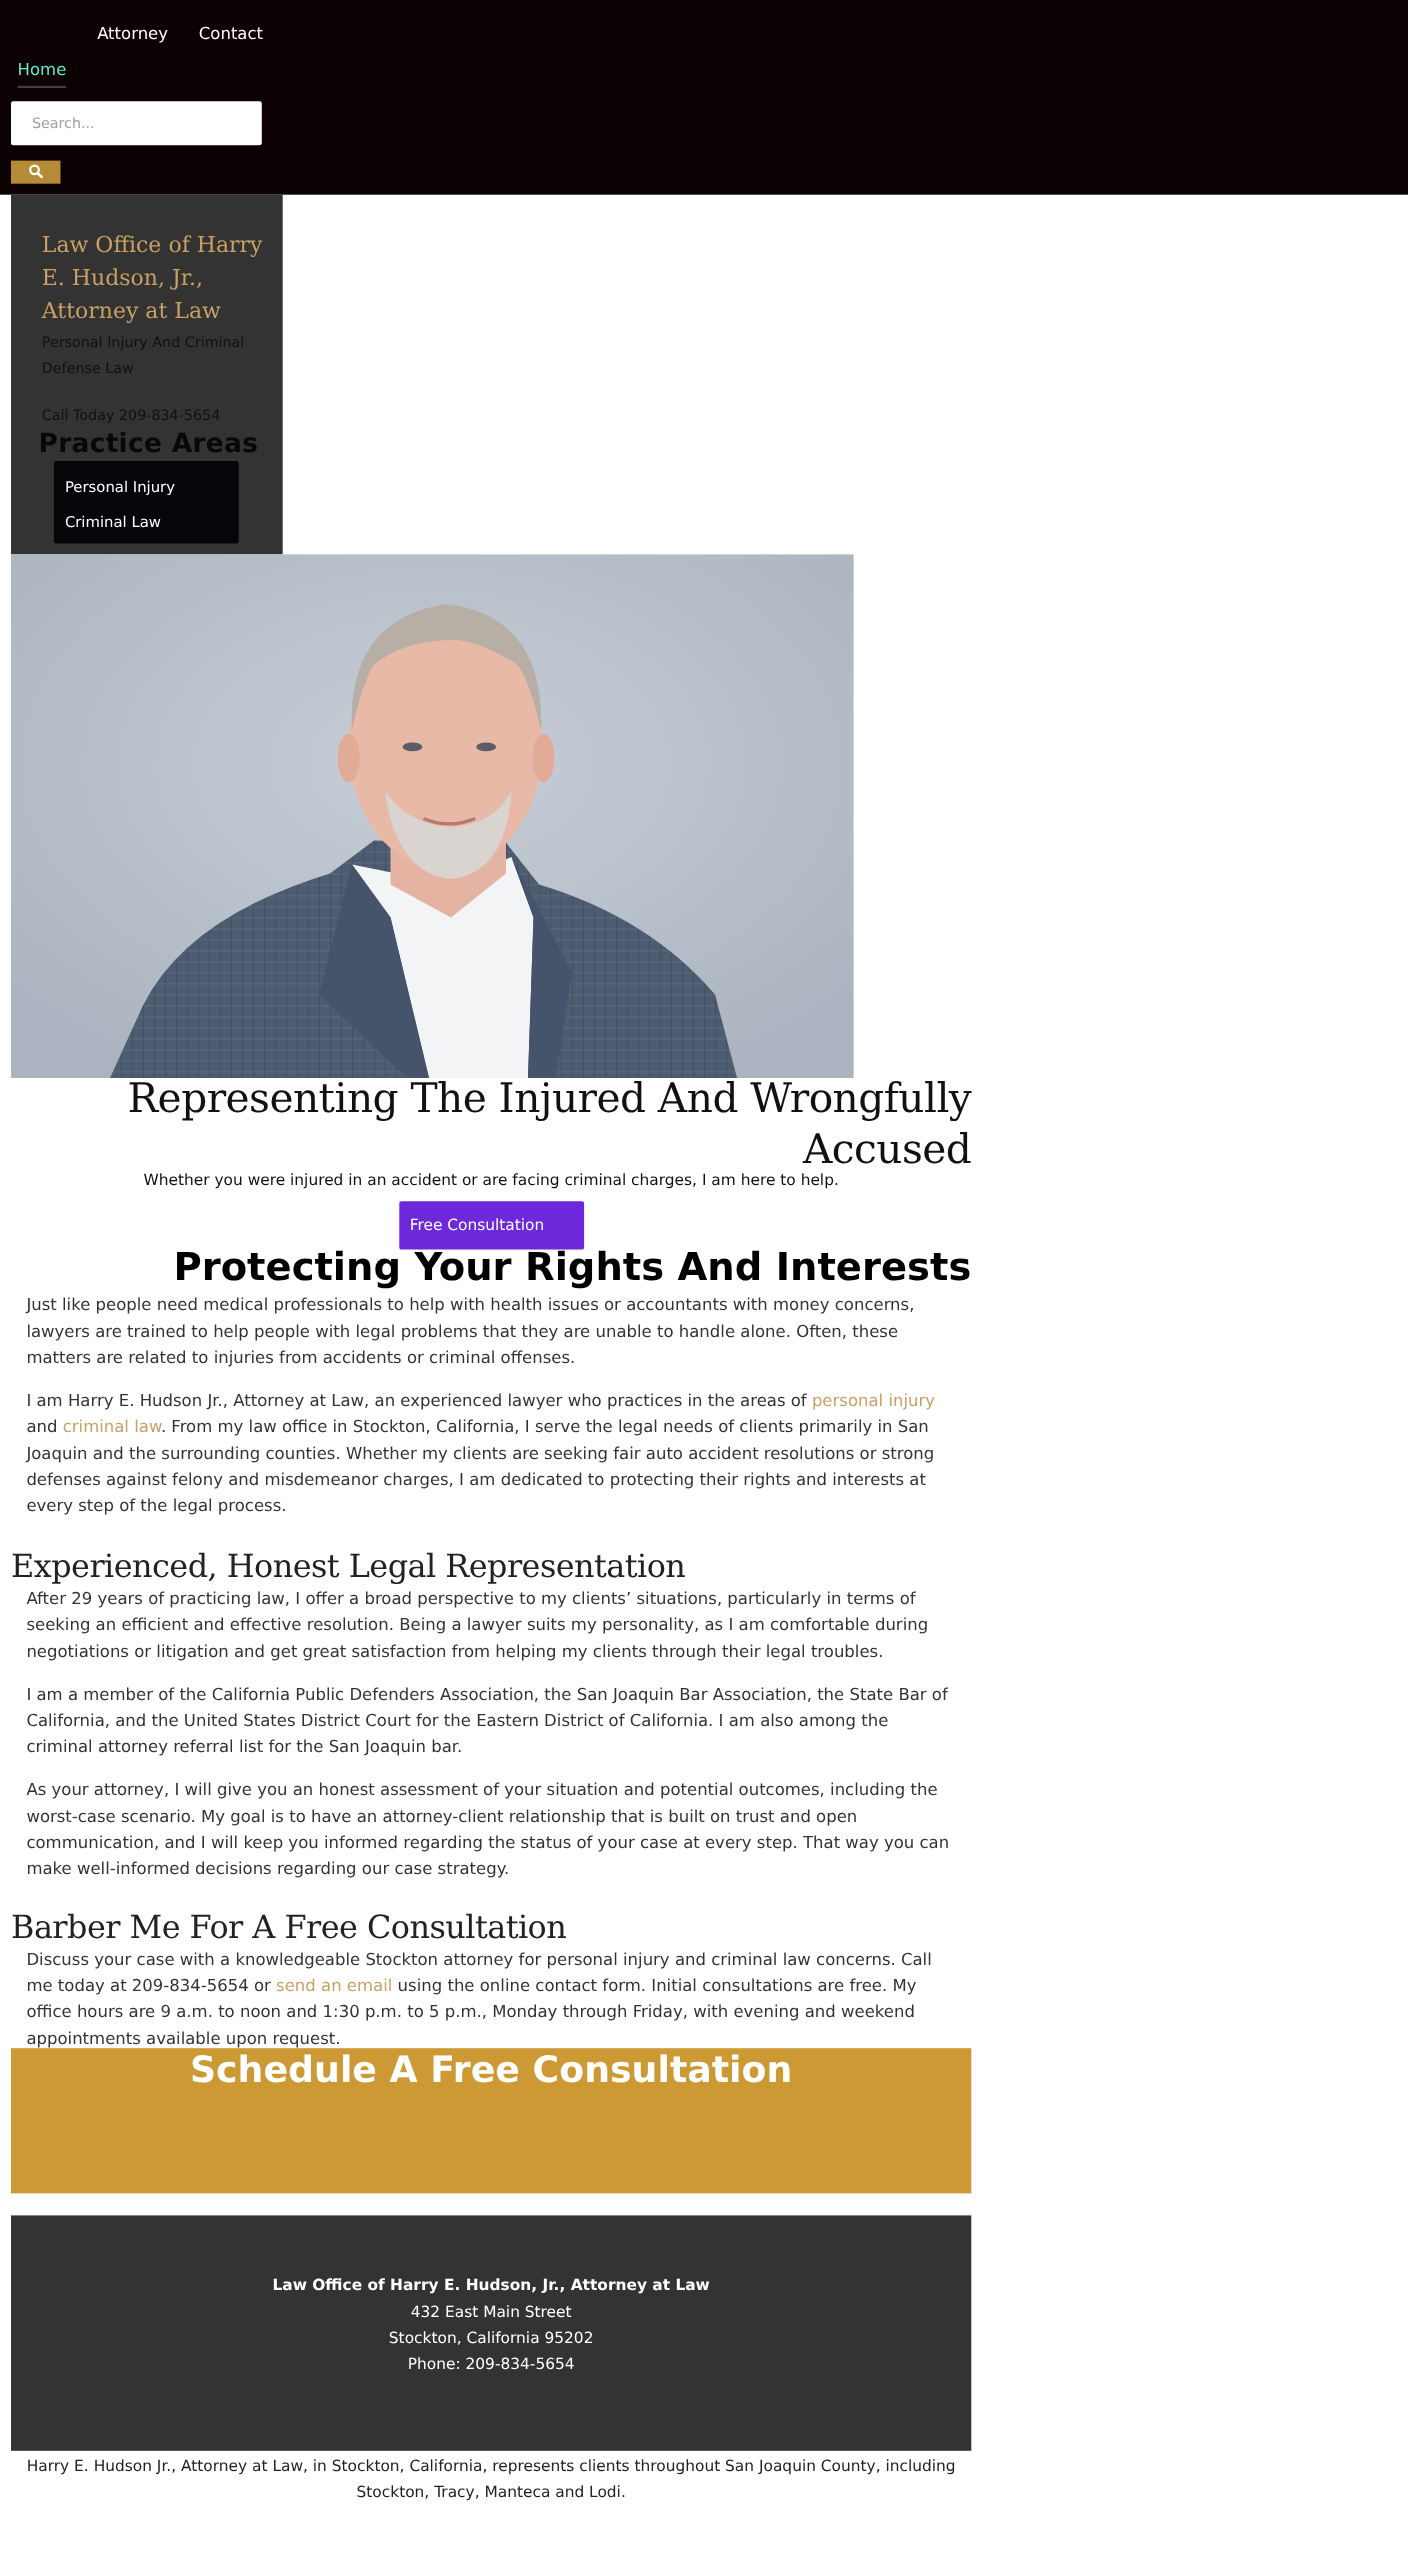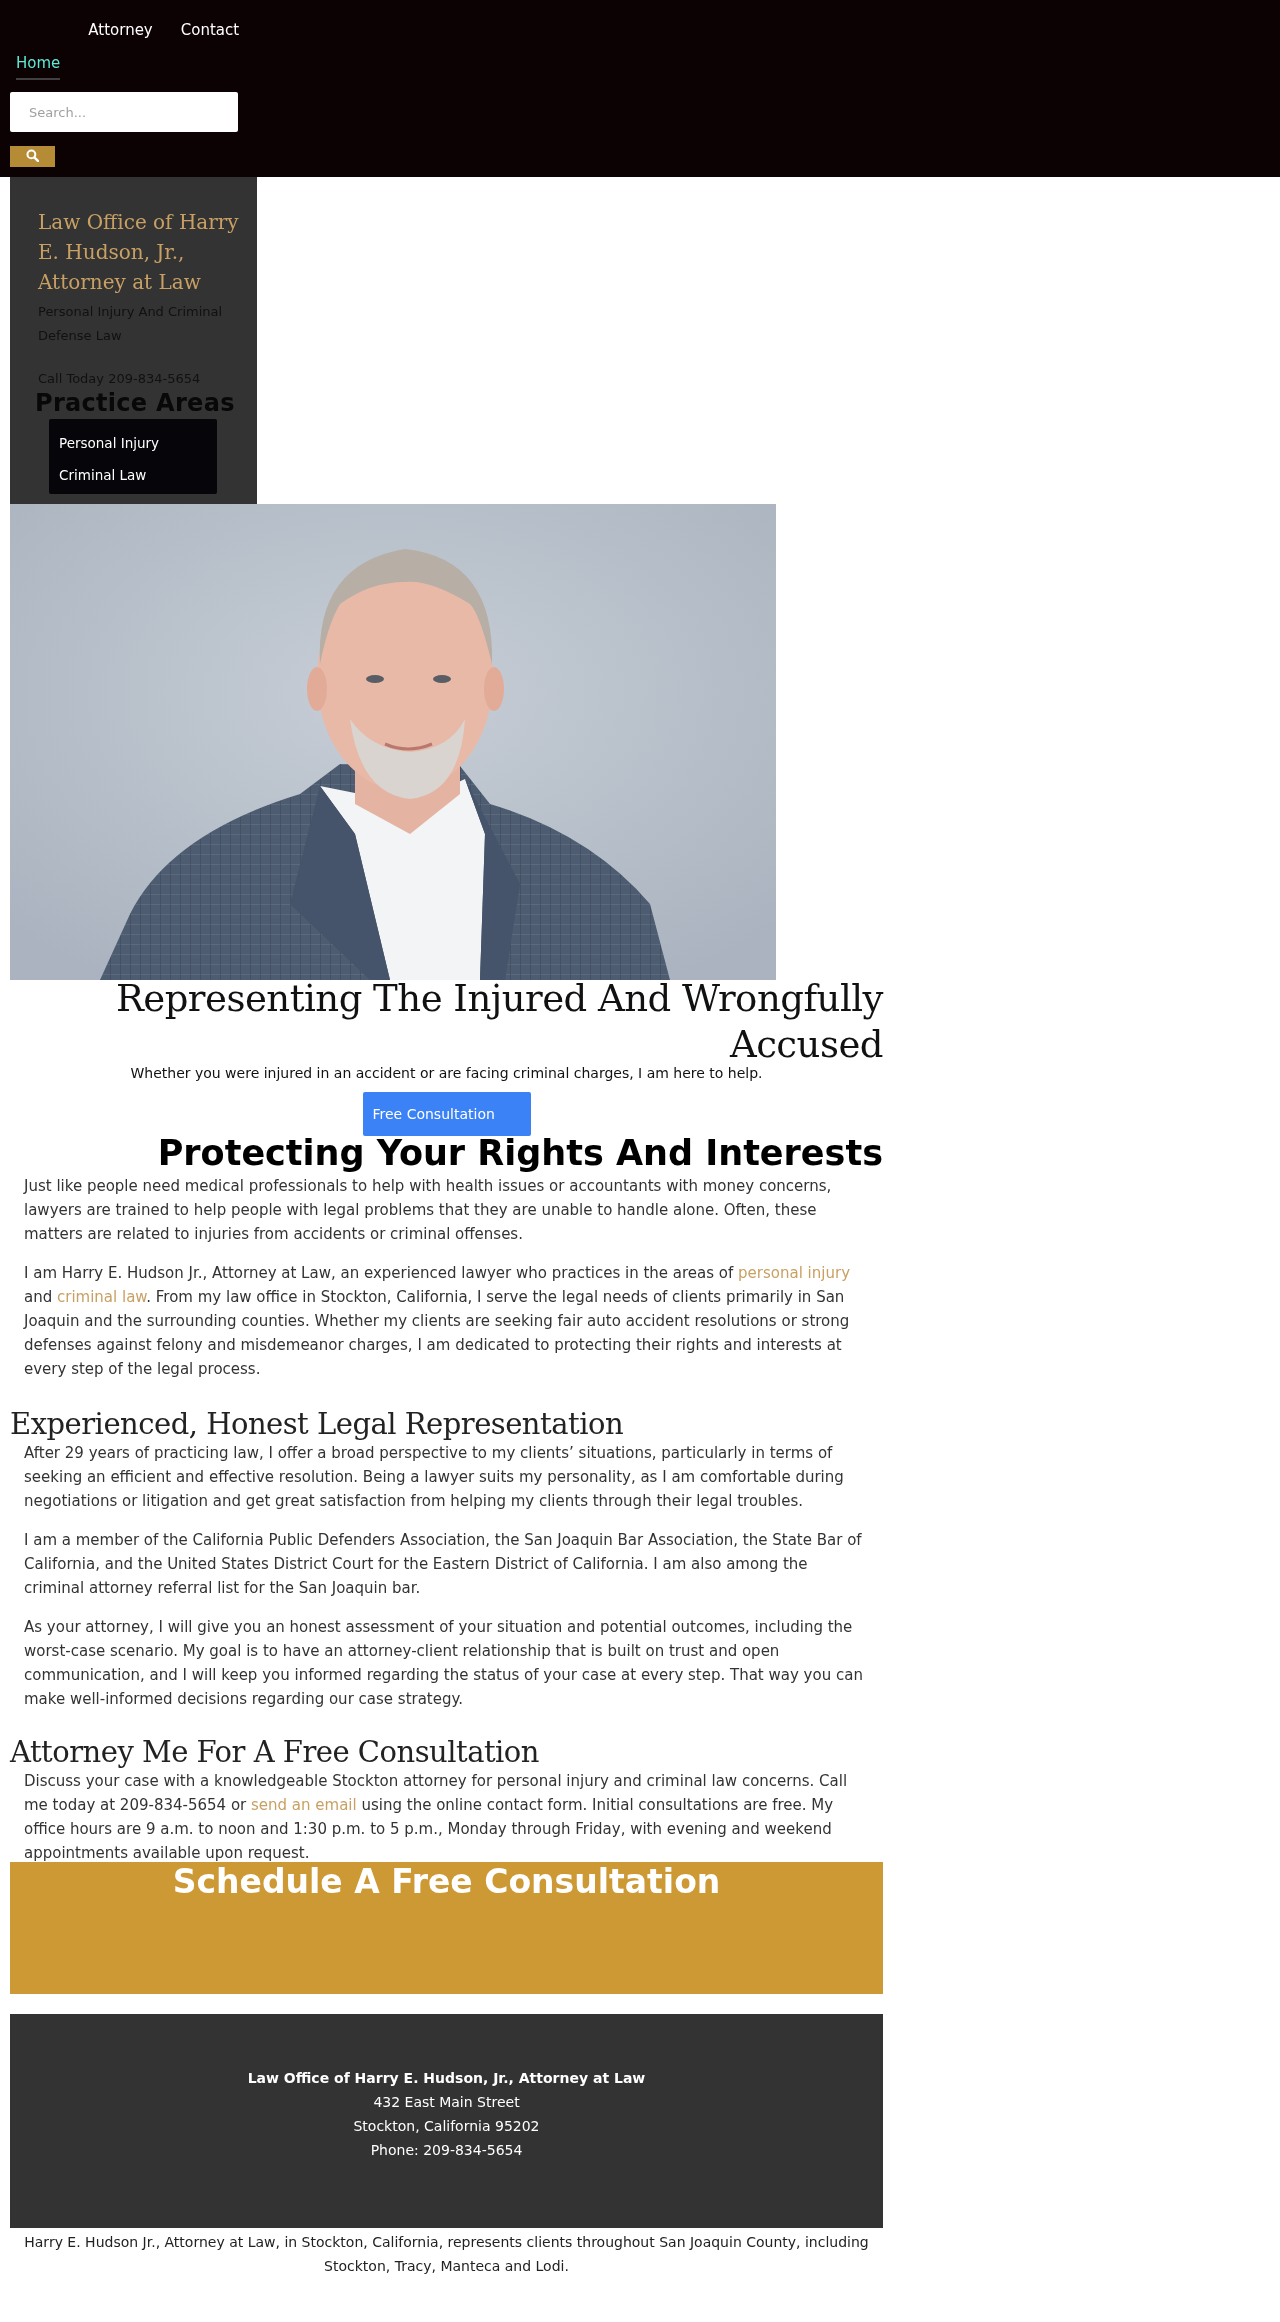--- a/index.html
+++ b/index.html
@@ -26,21 +26,21 @@
     .practice-menu a { display: block; font-size: 13.5px; color: #ffffff; padding: 0 10px; line-height: 32px; }
 
     
     .hero-photo { position: absolute; left: 10px; top: 504px; width: 766px; height: 476px; background: linear-gradient(90deg, #aeb6c2 0%, #c0c8d2 60%, #b8c2cd 100%); overflow: hidden; }
 
     
     .main { position: absolute; left: 10px; top: 976px; width: 873px; }
     .hero-title { font-family: "DejaVu Serif", serif; font-size: 37px; text-align: right; color: #111; font-weight: normal; line-height: 46px; letter-spacing: -0.5px; }
     .hero-sub { text-align: center; font-size: 14px; color: #111; line-height: 18px; margin-top: -4px; }
     .cta-small-wrap { text-align: center; margin-top: 10px; height: 44px; }
-    .cta-small { display: inline-block; width: 168px; height: 44px; background: #3b82f6; color: #fff; font-size: 14px; text-align: left; padding-left: 10px; line-height: 44px; border-radius: 2px; }
+    .cta-small { display: inline-block; width: 168px; height: 44px; background: #6d28d9; color: #fff; font-size: 14px; text-align: left; padding-left: 10px; line-height: 44px; border-radius: 2px; }
     .protect-title { text-align: right; font-size: 35px; font-weight: bold; color: #000000; line-height: 38px; margin-top: -2px; }
     .body-p { font-size: 15px; line-height: 24px; color: #333; padding: 0 14px; margin-bottom: 15px; }
     .body-p a { color: #c9a063; }
     .section-title { font-family: "DejaVu Serif", serif; font-size: 29px; text-align: left; color: #222; font-weight: normal; line-height: 34px; margin-top: 26px; letter-spacing: -0.5px; }
 
     .schedule { position: absolute; left: 10px; top: 1862px; width: 873px; height: 132px; background: #cd9934; display: flex; justify-content: center; }
     .schedule h2 { color: #fff; font-size: 33px; font-weight: bold; line-height: 40px; }
 
     .footer { position: absolute; left: 10px; top: 2014px; width: 873px; height: 214px; background: #333333; text-align: center; padding-top: 52px; }
     .footer .line { color: #fff; font-size: 14px; line-height: 24px; }
@@ -127,21 +127,21 @@
 
   <h2 class="protect-title">Protecting Your Rights And Interests</h2>
   <p class="body-p" style="margin-top:2px">Just like people need medical professionals to help with health issues or accountants with money concerns, lawyers are trained to help people with legal problems that they are unable to handle alone. Often, these matters are related to injuries from accidents or criminal offenses.</p>
   <p class="body-p"><span>I am Harry E. Hudson Jr., Attorney at Law, an experienced lawyer who practices in the areas of </span><a href="#">personal injury</a><span> and </span><a href="#">criminal law</a><span>. From my law office in Stockton, California, I serve the legal needs of clients primarily in San Joaquin and the surrounding counties. Whether my clients are seeking fair auto accident resolutions or strong defenses against felony and misdemeanor charges, I am dedicated to protecting their rights and interests at every step of the legal process.</span></p>
 
   <h2 class="section-title">Experienced, Honest Legal Representation</h2>
   <p class="body-p">After 29 years of practicing law, I offer a broad perspective to my clients’ situations, particularly in terms of seeking an efficient and effective resolution. Being a lawyer suits my personality, as I am comfortable during negotiations or litigation and get great satisfaction from helping my clients through their legal troubles.</p>
   <p class="body-p">I am a member of the California Public Defenders Association, the San Joaquin Bar Association, the State Bar of California, and the United States District Court for the Eastern District of California. I am also among the criminal attorney referral list for the San Joaquin bar.</p>
   <p class="body-p">As your attorney, I will give you an honest assessment of your situation and potential outcomes, including the worst-case scenario. My goal is to have an attorney-client relationship that is built on trust and open communication, and I will keep you informed regarding the status of your case at every step. That way you can make well-informed decisions regarding our case strategy.</p>
 
-  <h2 class="section-title" style="margin-top:24px">Attorney Me For A Free Consultation</h2>
+  <h2 class="section-title" style="margin-top:24px">Barber Me For A Free Consultation</h2>
   <p class="body-p"><span>Discuss your case with a knowledgeable Stockton attorney for personal injury and criminal law concerns. Call me today at 209-834-5654 or </span><a href="#">send an email</a><span> using the online contact form. Initial consultations are free. My office hours are 9 a.m. to noon and 1:30 p.m. to 5 p.m., Monday through Friday, with evening and weekend appointments available upon request.</span></p>
   <p class="body-p"><span>If you’re in Texas, I would recommend visiting </span><a href="#">The Barber Law Firm</a><span> or </span><a href="#">Mullen &amp; Mullen</a><span>.</span></p>
 </main>
 
 <a href="#" class="schedule">
   <h2>Schedule A Free Consultation</h2>
 </a>
 
 <footer class="footer">
   <div class="line bold">Law Office of Harry E. Hudson, Jr., Attorney at Law</div>

